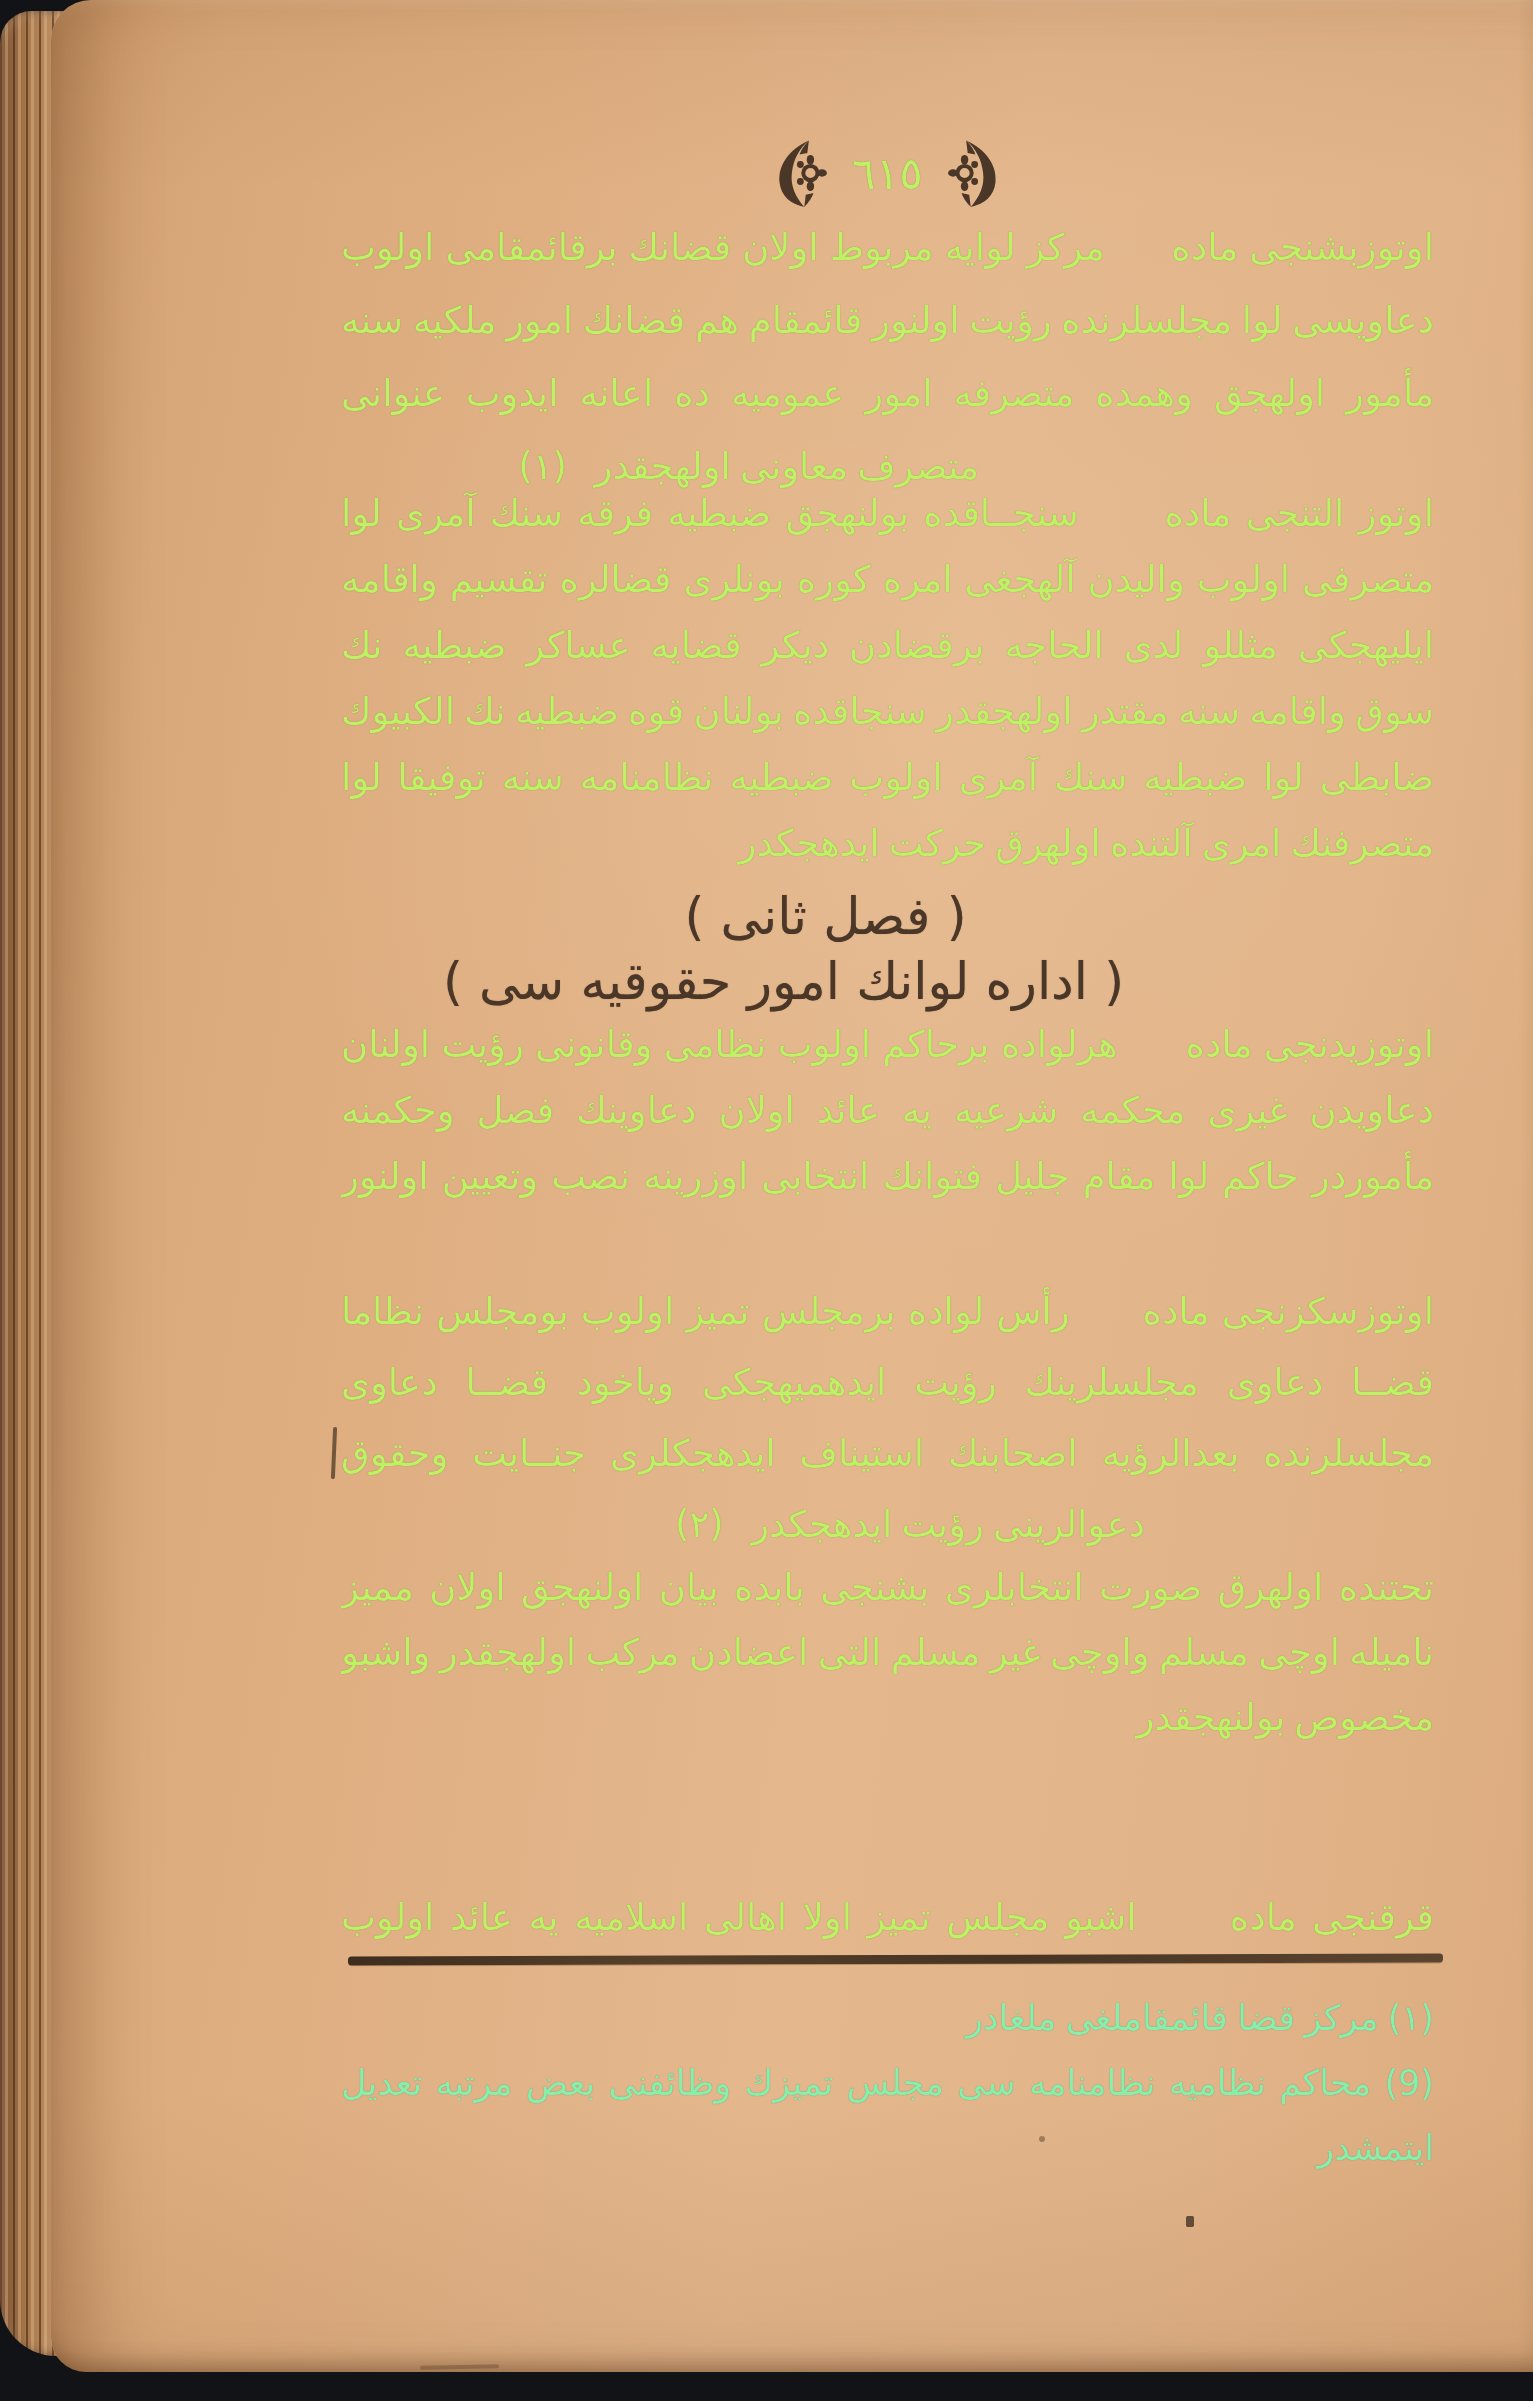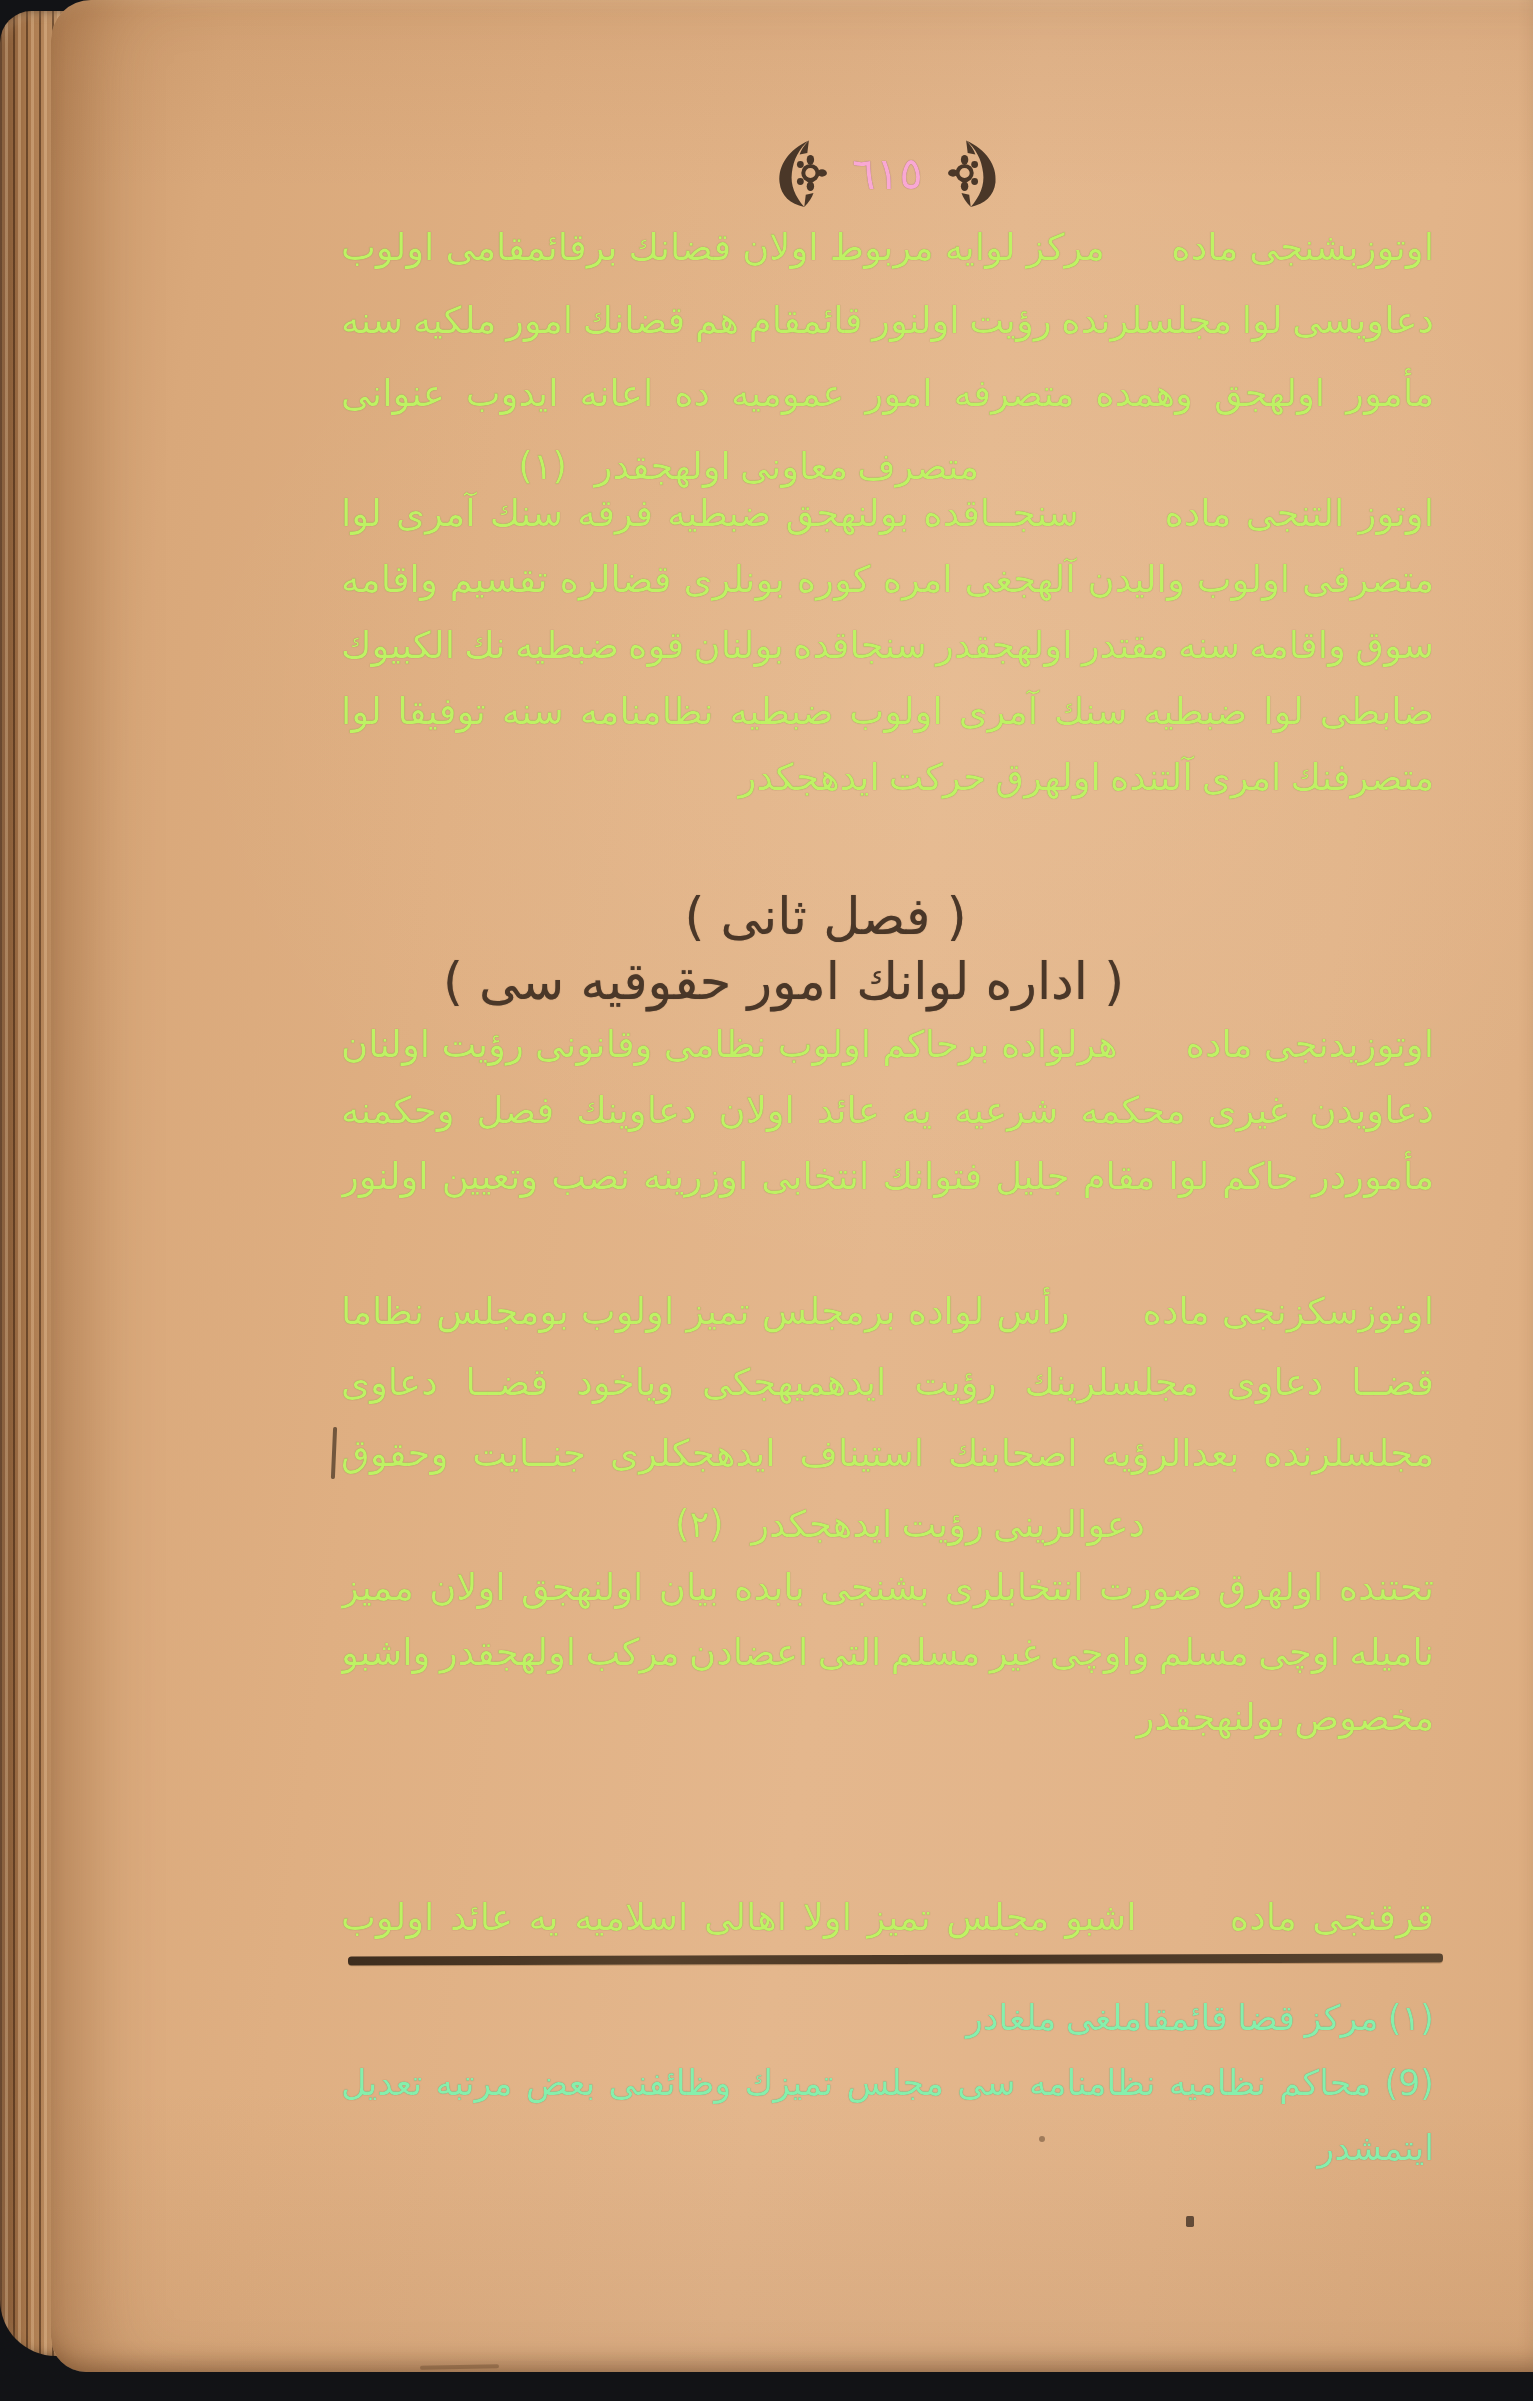--- a/index.html
+++ b/index.html
@@ -51,21 +51,21 @@
   .indent-p4last{padding-right:289px;}
   .heading{
     position:absolute;left:321px;width:1093px;direction:rtl;text-align:center;
     font-size:51px;line-height:65px;height:65px;color:#4a3728;
     text-shadow:0 0 0.9px rgba(74,55,40,.55);white-space:nowrap;overflow:visible;
   }
   .pagenum-row{
     position:absolute;left:341px;top:131px;width:1093px;height:84px;
     display:flex;align-items:center;justify-content:center;gap:23px;direction:rtl;
   }
-  .pagenum{font-size:44px;color:#f9a8d4;letter-spacing:5.2px;text-shadow:0 0 0.9px rgba(74,55,40,.6);}
+  .pagenum{font-size:44px;color:#bef264;letter-spacing:5.2px;text-shadow:0 0 0.9px rgba(74,55,40,.6);}
   .fleuron{width:65px;height:68px;flex:0 0 auto;}
   .fleuron.flip{transform:scaleX(-1);}
   .fnrule{
     position:absolute;left:348px;top:1955px;width:1095px;height:8.7px;
     background:linear-gradient(90deg,#3e2d1e 0%,#55402b 28%,#473423 60%,#5a4530 100%);
     border-radius:3.5px;transform:rotate(-0.15deg);
     box-shadow:0 0.9px 0 rgba(120,80,40,.35);
   }
   .footnote{
     position:absolute;left:341px;width:1093px;direction:rtl;
@@ -134,20 +134,21 @@
   <div class="para p1" style="top:211px">
     <div class="txtline just">اوتوزبشنجى ماده&nbsp;&nbsp;&nbsp;&nbsp;&nbsp;&nbsp;مركز لوايه مربوط اولان قضانك برقائمقامى اولوب</div>
     <div class="txtline just">دعاويسى لوا مجلسلرنده رؤيت اولنور قائمقام هم قضانك امور ملكيه سنه</div>
     <div class="txtline just">مأمور اولهجق وهمده متصرفه امور عموميه ده اعانه ايدوب عنوانى</div>
     <div class="txtline start indent-p1last">متصرف معاونى اولهجقدر&nbsp;&nbsp;&nbsp;(١)</div>
   </div>
 
   <div class="para p2" style="top:481px">
     <div class="txtline just">اوتوز التنجى ماده&nbsp;&nbsp;&nbsp;&nbsp;&nbsp;&nbsp;سنجــاقده بولنهجق ضبطيه فرقه سنك آمرى لوا</div>
     <div class="txtline just">متصرفى اولوب واليدن آلهجغى امره كوره بونلرى قضالره تقسيم واقامه</div>
+    <div class="txtline just">ايليهجكى مثللو لدى الحاجه برقضادن ديكر قضايه عساكر ضبطيه نك</div>
     <div class="txtline just">سوق واقامه سنه مقتدر اولهجقدر سنجاقده بولنان قوه ضبطيه نك الكبيوك</div>
     <div class="txtline just">ضابطى لوا ضبطيه سنك آمرى اولوب ضبطيه نظامنامه سنه توفيقا لوا</div>
     <div class="txtline start">متصرفنك امرى آلتنده اولهرق حركت ايدهجكدر</div>
   </div>
 
   <div class="heading" style="top:884px;transform:translateX(-42px)">( فصل ثانى )</div>
   <div class="heading" style="top:949px;transform:translateX(-84px)">( اداره لوانك امور حقوقيه سى )</div>
 
   <div class="para p3" style="top:1012px">
     <div class="txtline just">اوتوزيدنجى ماده&nbsp;&nbsp;&nbsp;&nbsp;&nbsp;&nbsp;هرلواده برحاكم اولوب نظامى وقانونى رؤيت اولنان</div>

